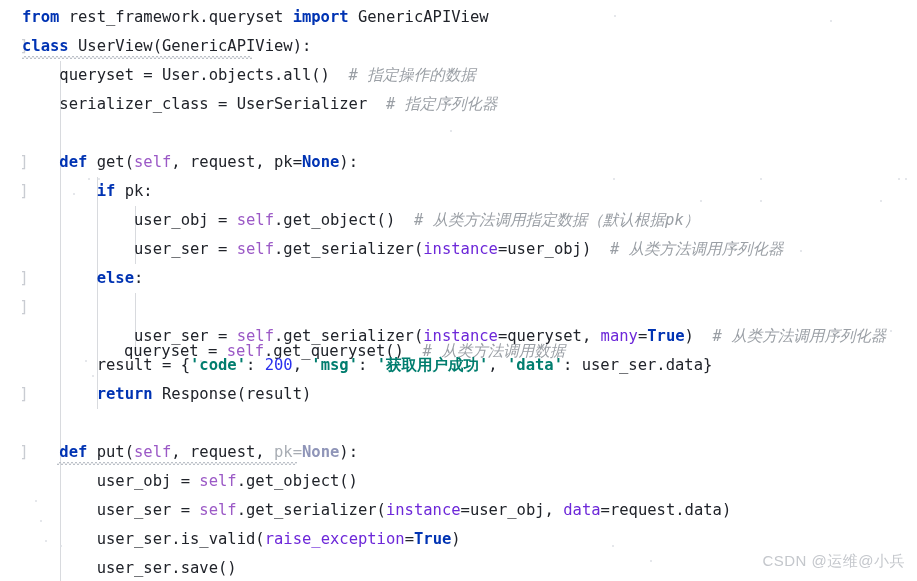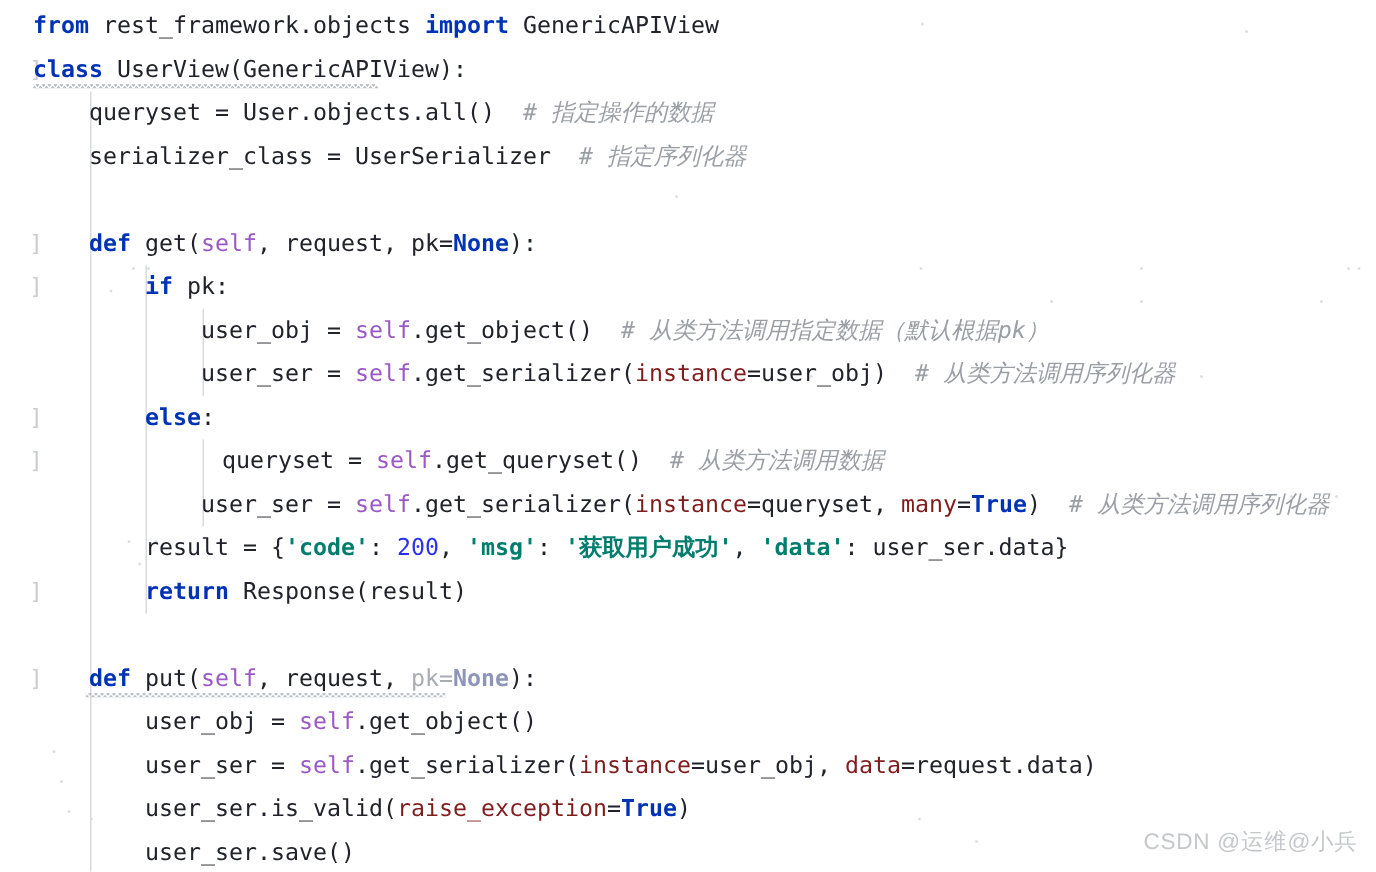--- a/index.html
+++ b/index.html
@@ -35,21 +35,21 @@
   }
   .code {
     position: absolute;
     top: 0;
     white-space: pre;
   }
 
   
   .kw        { color: #0033b3; font-weight: bold; }
   .self      { color: #9b59c6; }
-  .kwarg     { color: #7f1d1d; margin-top: 48px; }
+  .kwarg     { color: #6d28d9; margin-top: 48px; }
   .str       { color: #017d6e; font-weight: bold; }
   .num       { color: #2a30ee; }
   .cmt       { color: #9a9fa5; font-style: italic; font-weight: normal; text-align: right; }
   .plain     { color: #20232a; }
   .dim       { color: #a8adb4; }
   .dimkw     { color: #8f95b8; font-weight: bold; }
 
   
   .wavy {
     position: absolute;
@@ -148,31 +148,31 @@
       <div class="speck" style="left: 700px; top: 200px;"></div>
       <div class="speck" style="left: 760px; top: 200px;"></div>
       <div class="speck" style="left: 200px; top: 100px;"></div>
       <div class="speck" style="left: 450px; top: 130px;"></div>
       <div class="speck" style="left: 540px; top: 250px;"></div>
       <div class="speck" style="left: 800px; top: 250px;"></div>
       <div class="speck" style="left: 860px; top: 330px;"></div>
       <div class="speck" style="left: 890px; top: 330px;"></div>
     </div>
   <div id="code-layer">
-      <div class="line" style="top: 3px;"><span class="code" style="left: 22px;"><span class="kw">from</span><span class="plain"> rest_framework.objects </span><span class="kw">import</span><span class="plain"> GenericAPIView</span></span></div>
+      <div class="line" style="top: 3px;"><span class="code" style="left: 22px;"><span class="kw">from</span><span class="plain"> rest_framework.queryset </span><span class="kw">import</span><span class="plain"> GenericAPIView</span></span></div>
       <div class="line" style="top: 32px;"><span class="code" style="left: 22px;"><span class="kw">class</span><span class="plain"> UserView(GenericAPIView):</span></span></div>
       <div class="line" style="top: 61px;"><span class="code" style="left: 22px;"><span class="plain">    queryset = User.objects.all()</span><span class="cmt">  # 指定操作的数据</span></span></div>
       <div class="line" style="top: 90px;"><span class="code" style="left: 22px;"><span class="plain">    serializer_class = UserSerializer</span><span class="cmt">  # 指定序列化器</span></span></div>
       <div class="line" style="top: 119px;"><span class="code" style="left: 22px;"></span></div>
       <div class="line" style="top: 148px; text-decoration: underline;"><span class="code" style="left: 22px;"><span class="plain">    </span><span class="kw">def</span><span class="plain"> get(</span><span class="self">self</span><span class="plain">, request, </span><span class="plain">pk=</span><span class="kw">None</span><span class="plain">):</span></span></div>
       <div class="line" style="top: 177px;"><span class="code" style="left: 22px;"><span class="plain">        </span><span class="kw">if</span><span class="plain"> pk:</span></span></div>
       <div class="line" style="top: 206px;"><span class="code" style="left: 22px;"><span class="plain">            user_obj = </span><span class="self">self</span><span class="plain">.get_object()</span><span class="cmt">  # 从类方法调用指定数据（默认根据pk）</span></span></div>
       <div class="line" style="top: 235px;"><span class="code" style="left: 22px;"><span class="plain">            user_ser = </span><span class="self">self</span><span class="plain">.get_serializer(</span><span class="kwarg">instance</span><span class="plain">=user_obj)</span><span class="cmt">  # 从类方法调用序列化器</span></span></div>
       <div class="line" style="top: 264px;"><span class="code" style="left: 22px;"><span class="plain">        </span><span class="kw">else</span><span class="plain">:</span></span></div>
-      <div class="line" style="top: 293px;"><span class="code" style="left: 36px;"><span class="plain">            queryset = </span><span class="self">self</span><span class="plain">.get_queryset()</span><span class="cmt">  # 从类方法调用数据</span></span></div>
+      <div class="line" style="top: 293px;"><span class="code" style="left: 12px; margin-top: 44px;"><span class="plain">            queryset = </span><span class="self">self</span><span class="plain">.get_queryset()</span><span class="cmt">  # 从类方法调用数据</span></span></div>
       <div class="line" style="top: 322px;"><span class="code" style="left: 22px;"><span class="plain">            user_ser = </span><span class="self">self</span><span class="plain">.get_serializer(</span><span class="kwarg">instance</span><span class="plain">=queryset, </span><span class="kwarg">many</span><span class="plain">=</span><span class="kw">True</span><span class="plain">)</span><span class="cmt">  # 从类方法调用序列化器</span></span></div>
       <div class="line" style="top: 351px;"><span class="code" style="left: 22px;"><span class="plain">        result = {</span><span class="str">'code'</span><span class="plain">: </span><span class="num">200</span><span class="plain">, </span><span class="str">'msg'</span><span class="plain">: </span><span class="str">'获取用户成功'</span><span class="plain">, </span><span class="str">'data'</span><span class="plain">: user_ser.data}</span></span></div>
       <div class="line" style="top: 380px;"><span class="code" style="left: 22px;"><span class="plain">        </span><span class="kw">return</span><span class="plain"> Response(result)</span></span></div>
       <div class="line" style="top: 409px;"><span class="code" style="left: 22px;"></span></div>
       <div class="line" style="top: 438px;"><span class="code" style="left: 22px;"><span class="plain">    </span><span class="kw">def</span><span class="plain"> put(</span><span class="self">self</span><span class="plain">, request, </span><span class="dim">pk=</span><span class="dimkw">None</span><span class="plain">):</span></span></div>
       <div class="line" style="top: 467px;"><span class="code" style="left: 22px; text-align: right;"><span class="plain">        user_obj = </span><span class="self">self</span><span class="plain">.get_object()</span></span></div>
       <div class="line" style="top: 496px; padding-left: 14px;"><span class="code" style="left: 22px;"><span class="plain">        user_ser = </span><span class="self">self</span><span class="plain">.get_serializer(</span><span class="kwarg">instance</span><span class="plain">=user_obj, </span><span class="kwarg">data</span><span class="plain">=request.data)</span></span></div>
       <div class="line" style="top: 525px;"><span class="code" style="left: 22px; text-align: center;"><span class="plain">        user_ser.is_valid(</span><span class="kwarg">raise_exception</span><span class="plain">=</span><span class="kw">True</span><span class="plain">)</span></span></div>
       <div class="line" style="top: 554px;"><span class="code" style="left: 22px;"><span class="plain">        user_ser.save()</span></span></div>
     </div>

